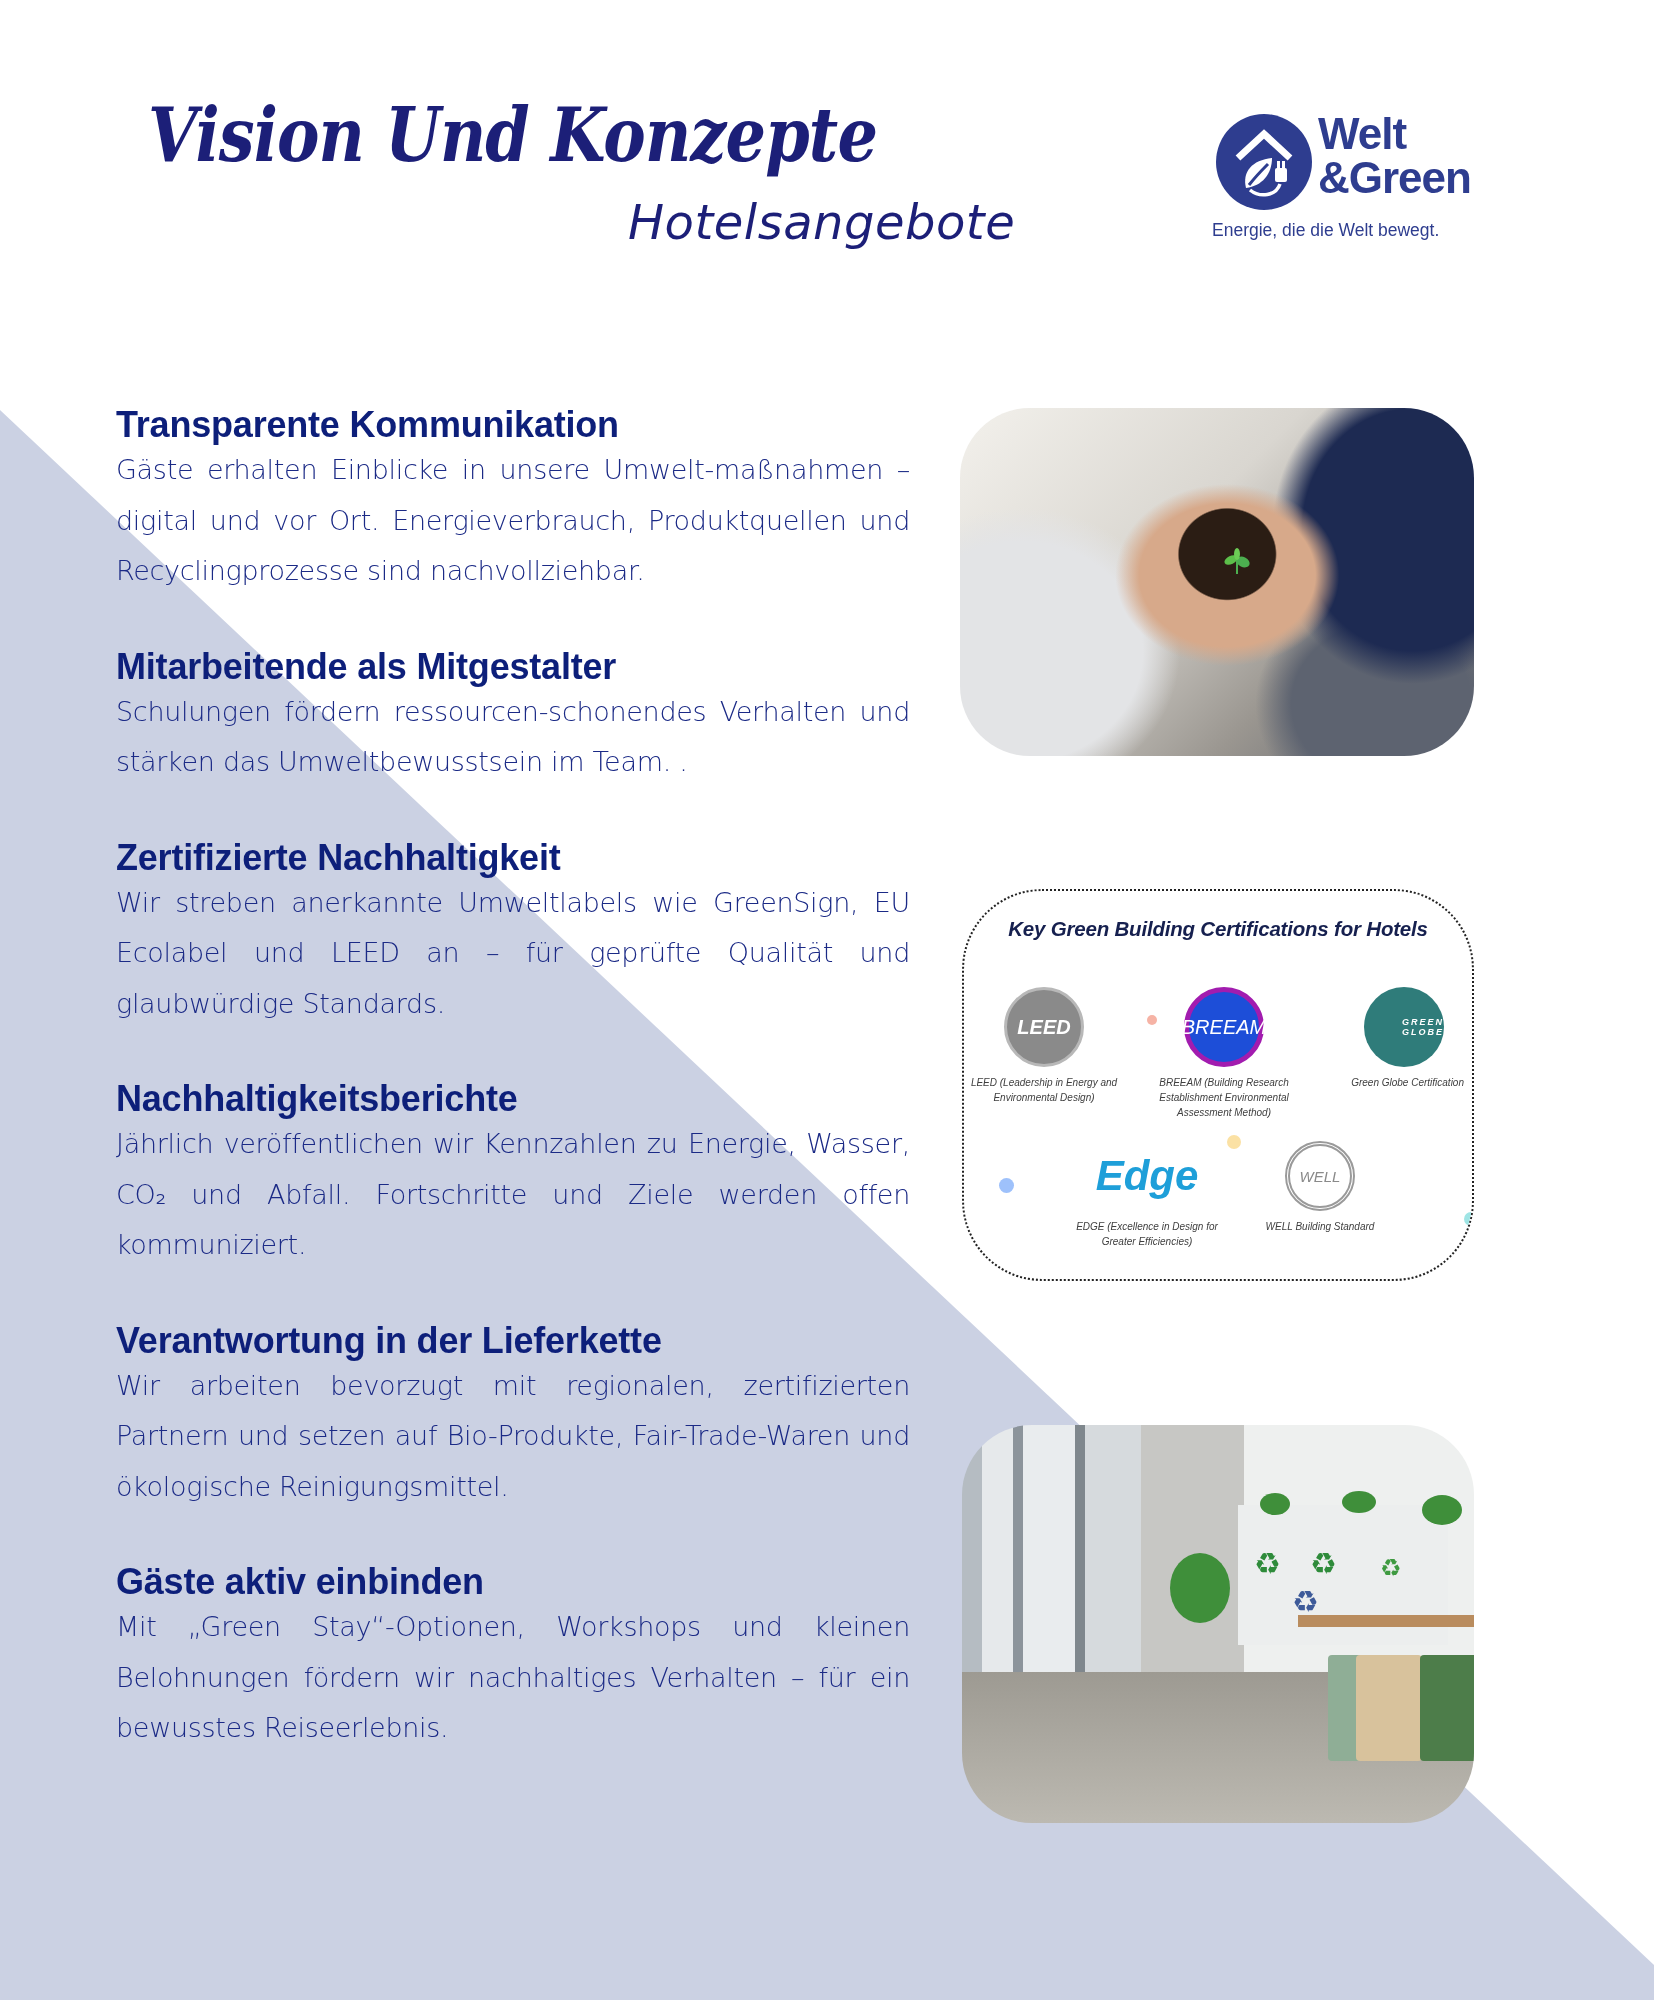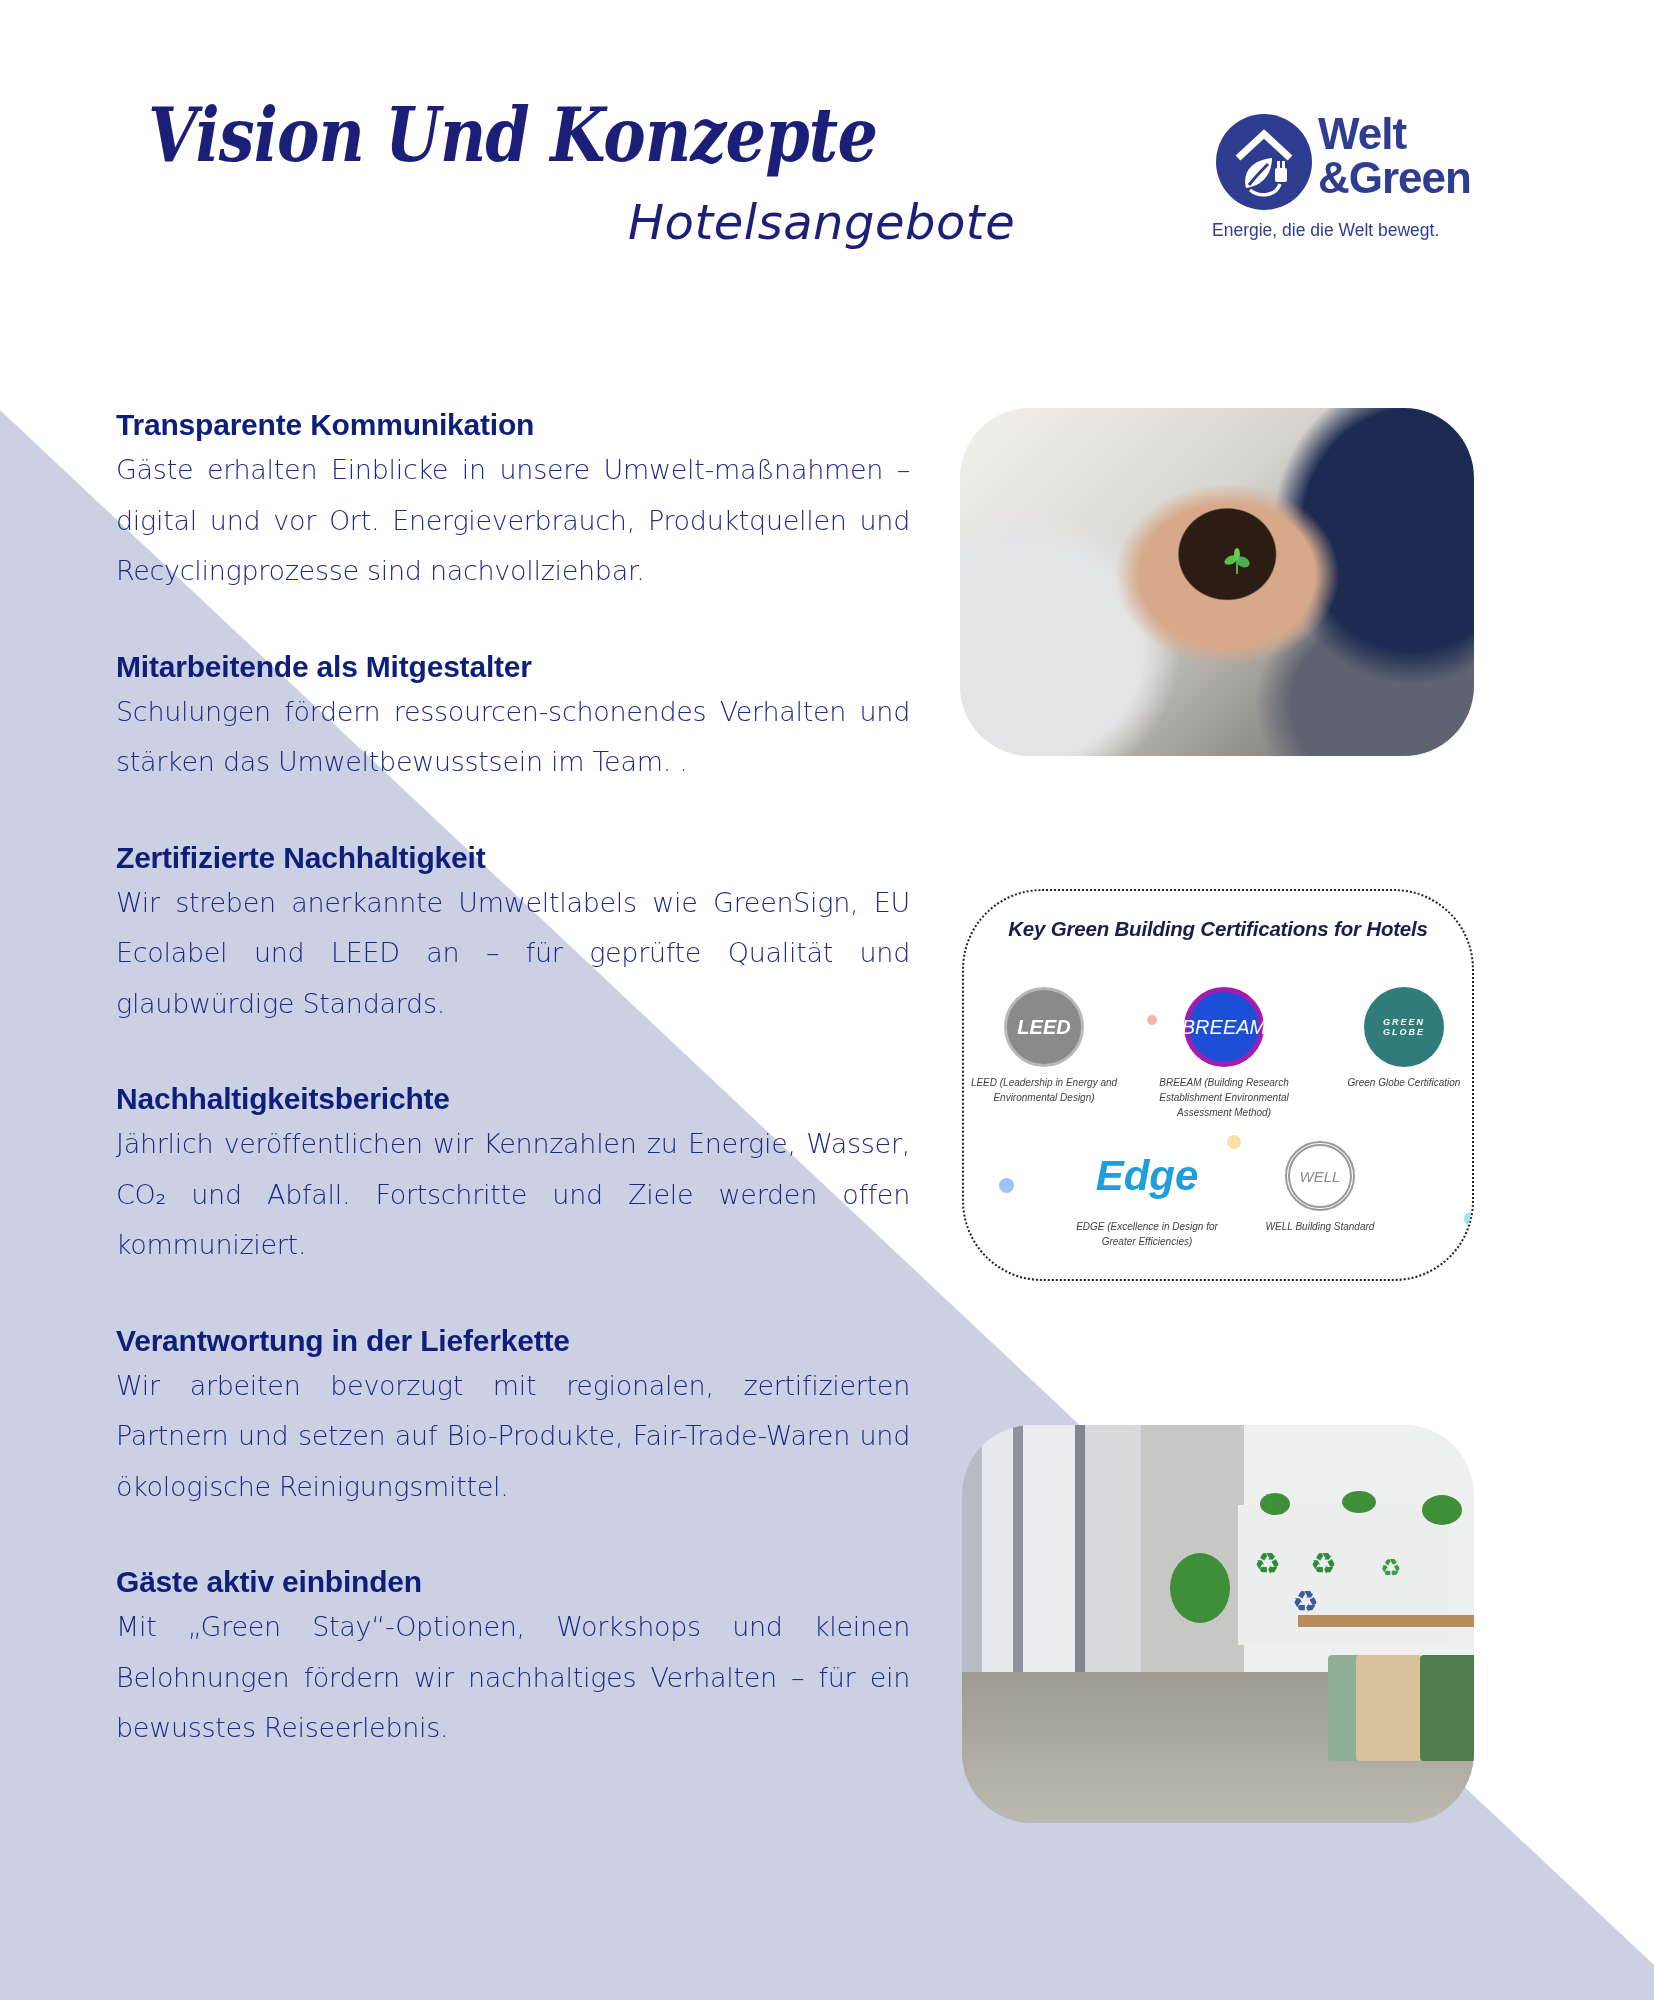--- a/index.html
+++ b/index.html
@@ -42,21 +42,21 @@
   .logo-tagline {
     position: absolute; left: 2px; top: 110px;
     font-family: "Liberation Sans", sans-serif; font-size: 17.5px; color: #2e3d8f;
     white-space: nowrap;
   }
 
   .content { position: absolute; left: 116px; top: 405px; width: 794px; z-index: 2; }
   .section { margin-bottom: 50px; }
   .section-heading {
     font-family: "Liberation Sans", sans-serif; font-weight: bold;
-    font-size: 30px; color: #0d1f7a; line-height: 40px; letter-spacing: -0.2px;
+    font-size: 36px; color: #0d1f7a; line-height: 40px; letter-spacing: -0.2px;
   }
   .section-body {
     font-family: "DejaVu Sans", sans-serif; font-weight: 300;
     font-size: 27px; color: #1b2a86; line-height: 50.5px;
     text-align: justify; letter-spacing: -0.3px;
   }
 
   .photo {
     position: absolute; border-radius: 70px; overflow: hidden; z-index: 2;
   }
@@ -181,21 +181,21 @@
   <div class="dot" style="left:500px;top:321px;width:14px;height:14px;background:#9fe5e5;"></div>
 
   <div class="cert-item" style="left:0;top:96px;width:160px;">
     <div class="emblem" style="background:#8a8a8a;border:3px solid #b8b8b8;font-size:20px;">LEED</div>
     <div class="cert-label">LEED (Leadership in Energy and Environmental Design)</div>
   </div>
   <div class="cert-item" style="left:170px;top:96px;width:180px;">
     <div class="emblem" style="background:#1d4ed8;border:5px solid #a21caf;font-size:20px;font-weight:normal;">BREEAM</div>
     <div class="cert-label">BREEAM (Building Research Establishment Environmental Assessment Method)</div>
   </div>
-  <div class="cert-item" style="left:380px;top:96px;width:120px;">
+  <div class="cert-item" style="left:380px;top:96px;width:120px;text-align:right;">
     <div class="emblem" style="background:#2f7c7a;font-size:9px;letter-spacing:2px;">GREEN GLOBE</div>
     <div class="cert-label">Green Globe Certification</div>
   </div>
   <div class="cert-item" style="left:108px;top:250px;width:150px;">
     <div class="emblem" style="width:130px;border-radius:0;color:#1e9fd9;font-size:42px;height:70px;">Edge</div>
     <div class="cert-label">EDGE (Excellence in Design for Greater Efficiencies)</div>
   </div>
   <div class="cert-item" style="left:296px;top:250px;width:120px;text-align:center;">
     <div class="emblem" style="width:70px;height:70px;background:#fff;border:5px double #9a9a9a;color:#8a8a8a;font-size:15px;font-weight:normal;">WELL</div>
     <div class="cert-label">WELL Building Standard</div>

